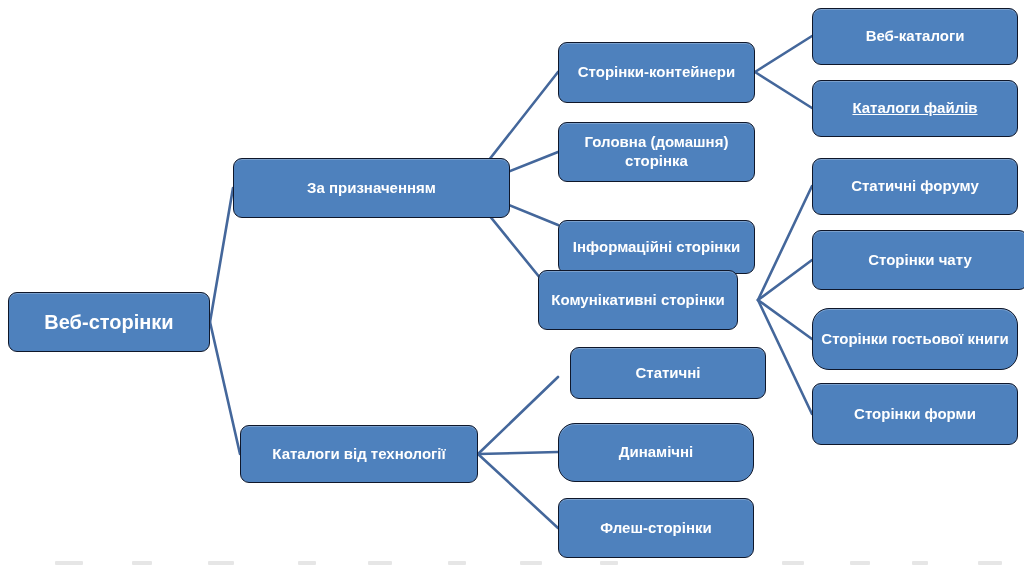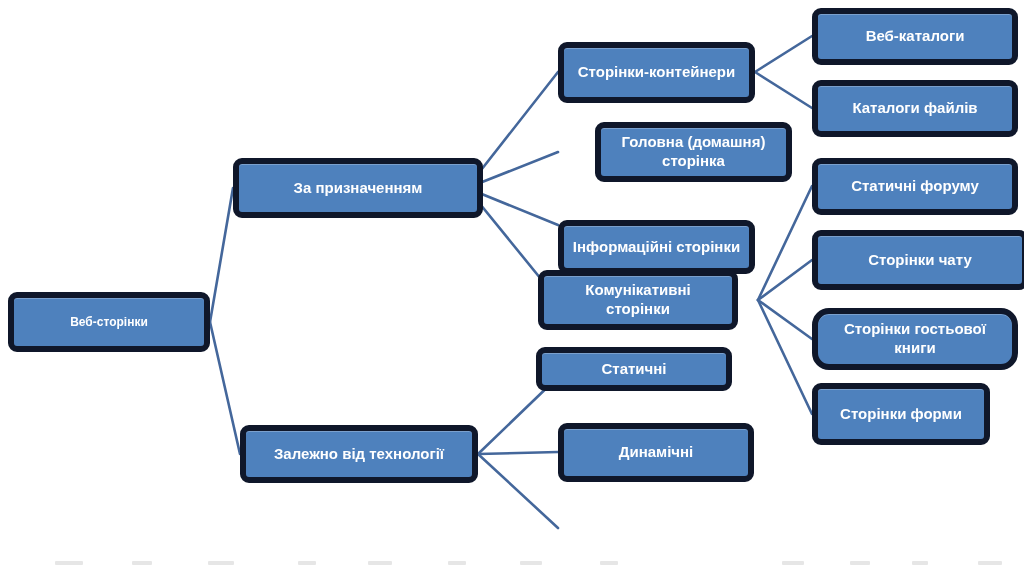--- a/index.html
+++ b/index.html
@@ -7,35 +7,35 @@
     position:relative;
     width:1024px;height:565px;
     background:#ffffff;
     overflow:hidden;
     font-family:"Liberation Sans","DejaVu Sans",sans-serif;
   }
   #wires{position:absolute;left:0;top:0;width:1024px;height:565px;}
   .node{
     position:absolute;
     background:#4e81bd;
-    border:6px solid #0f172a;
+    border:1px solid #0f172a;
     border-radius:9px;
     box-sizing:border-box;
     display:flex;
     align-items:center;
     justify-content:center;
     text-align:center;
     color:#ffffff;
     font-weight:bold;
     font-size:15px;
     line-height:1.25;
     padding:2px 8px;
     box-shadow:inset 0 1px 0 rgba(255,255,255,.25);
   }
-  .node.root{font-size:12px;}
+  .node.root{font-size:20px;}
   .fringe{position:absolute;bottom:0;left:0;width:1024px;height:6px;}
   .fringe i{
     position:absolute;bottom:0;height:4px;border-radius:1px;
     background:#dcdcdc;opacity:.7;
   }
 </style>
 </head>
 <body>
 
 <div id="canvas">
@@ -57,64 +57,67 @@
       <line x1="478" y1="454" x2="558" y2="377"></line>
       <line x1="478" y1="454" x2="558" y2="452"></line>
       <line x1="478" y1="454" x2="558" y2="528"></line>
     </g>
   </svg>
 
   <div class="node root" style="left:8px;top:292px;width:202px;height:60px;">
     <span>Веб-сторінки</span>
   </div>
 
-  <div class="node" style="left:233px;top:158px;width:250px;height:60px;">
+  <div class="node" style="left:233px;top:158px;width:277px;height:60px;">
     <span>За призначенням</span>
   </div>
   <div class="node" style="left:240px;top:425px;width:238px;height:58px;">
-    <span>Залежно від технології</span>
+    <span>Каталоги від технології</span>
   </div>
 
   <div class="node" style="left:558px;top:42px;width:197px;height:61px;">
     <span>Сторінки-контейнери</span>
   </div>
-  <div class="node" style="left:558px;top:122px;width:197px;height:60px;margin-left:37px;">
+  <div class="node" style="left:558px;top:122px;width:197px;height:60px;">
     <span>Головна (домашня) сторінка</span>
   </div>
   <div class="node" style="left:558px;top:198px;width:197px;height:54px;margin-top:22px;">
     <span>Інформаційні сторінки</span>
   </div>
   <div class="node" style="left:538px;top:270px;width:200px;height:60px;">
     <span>Комунікативні сторінки</span>
   </div>
 
-  <div class="node" style="left:536px;top:347px;width:196px;height:44px;">
+  <div class="node" style="left:570px;top:347px;width:196px;height:52px;">
     <span>Статичні</span>
   </div>
-  <div class="node" style="left:558px;top:423px;width:196px;height:59px;">
+  <div class="node" style="left:558px;top:423px;width:196px;height:59px;border-radius:17px;">
     <span>Динамічні</span>
+  </div>
+  <div class="node" style="left:558px;top:498px;width:196px;height:60px;">
+    <span>Флеш-сторінки</span>
   </div>
 
   <div class="node" style="left:812px;top:8px;width:206px;height:57px;">
     <span>Веб-каталоги</span>
   </div>
-  <div class="node" style="left:812px;top:80px;width:206px;height:57px;">
+  <div class="node" style="left:812px;top:80px;width:206px;height:57px;text-decoration:underline;">
     <span>Каталоги файлів</span>
   </div>
 
   <div class="node" style="left:812px;top:158px;width:206px;height:57px;">
     <span>Статичні форуму</span>
   </div>
   <div class="node" style="left:812px;top:230px;width:216px;height:60px;">
     <span>Сторінки чату</span>
   </div>
   <div class="node" style="left:812px;top:308px;width:206px;height:62px;border-radius:17px;">
     <span>Сторінки гостьової книги</span>
   </div>
-  <div class="node" style="left:812px;top:383px;width:178px;height:62px;">
+  <div class="node" style="left:812px;top:383px;width:206px;height:62px;">
     <span>Сторінки форми</span>
   </div>
 
   <div class="fringe">
     <i style="left:55px;width:28px;"></i>
       <i style="left:132px;width:20px;"></i>
     <i style="left:208px;width:26px;"></i>
       <i style="left:298px;width:18px;"></i>
     <i style="left:368px;width:24px;"></i>
       <i style="left:448px;width:18px;"></i>

